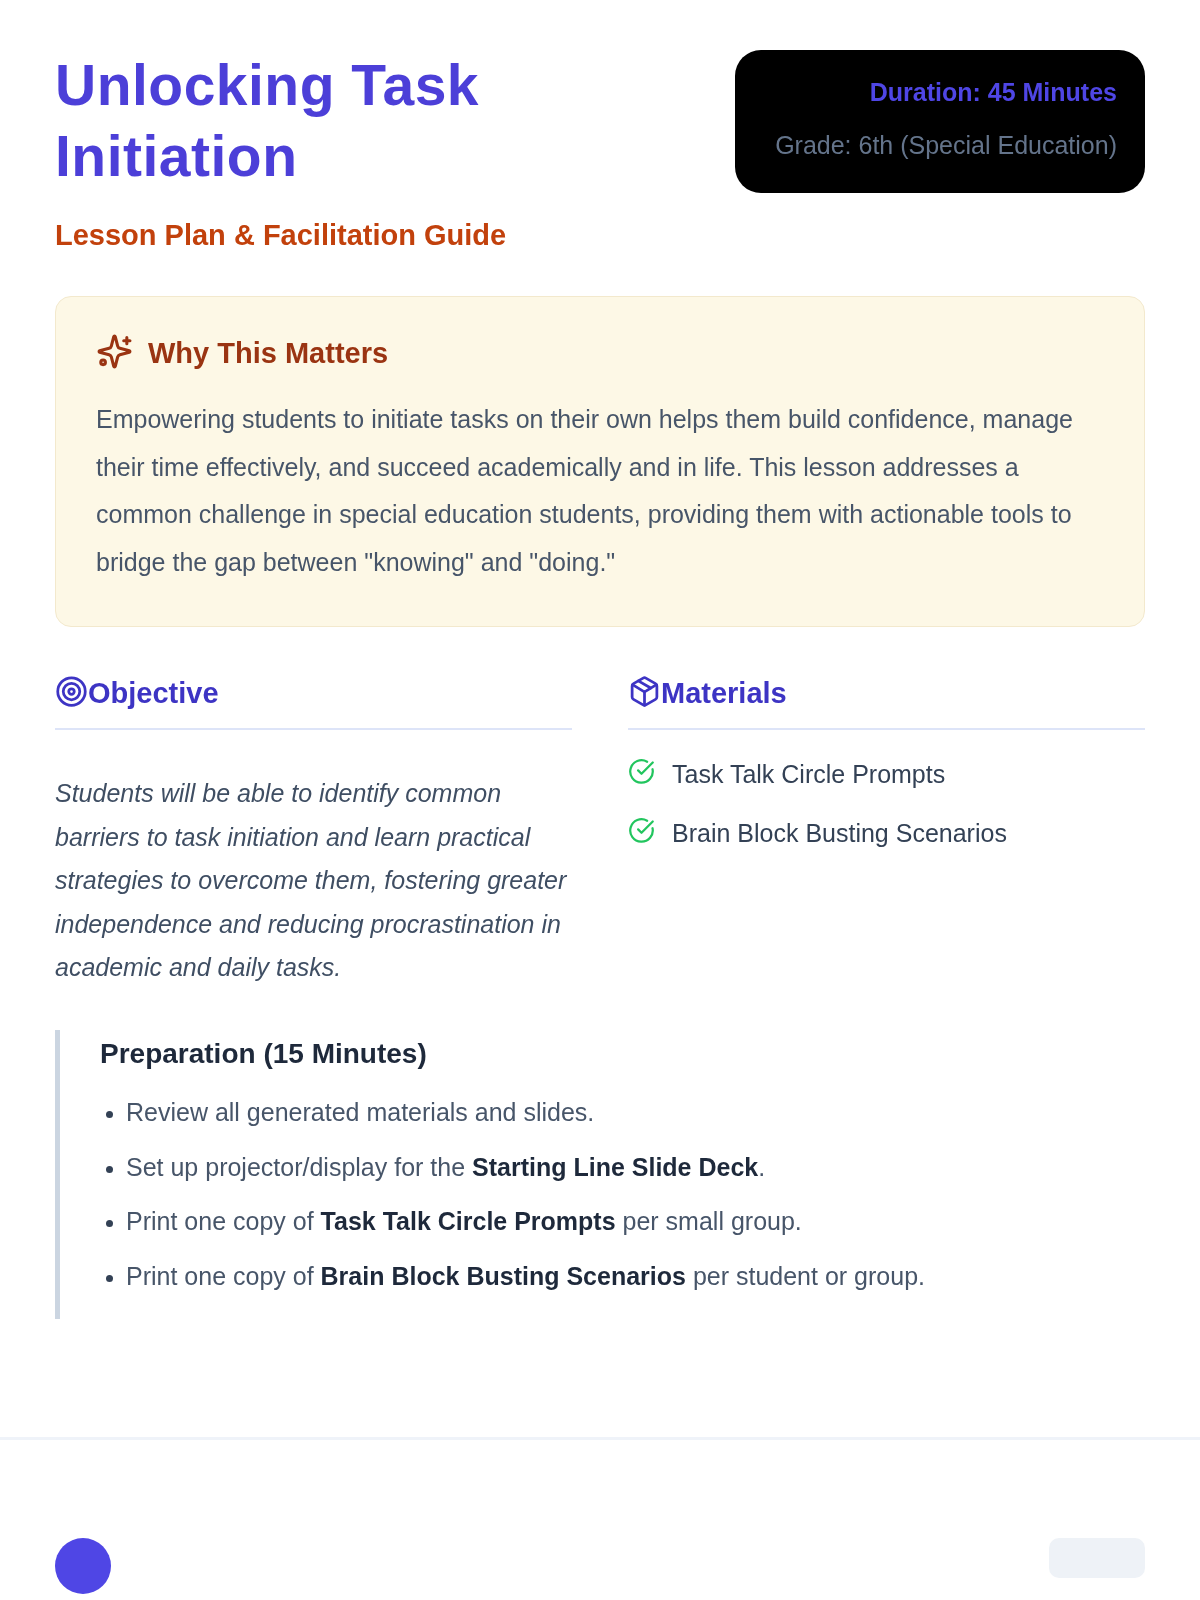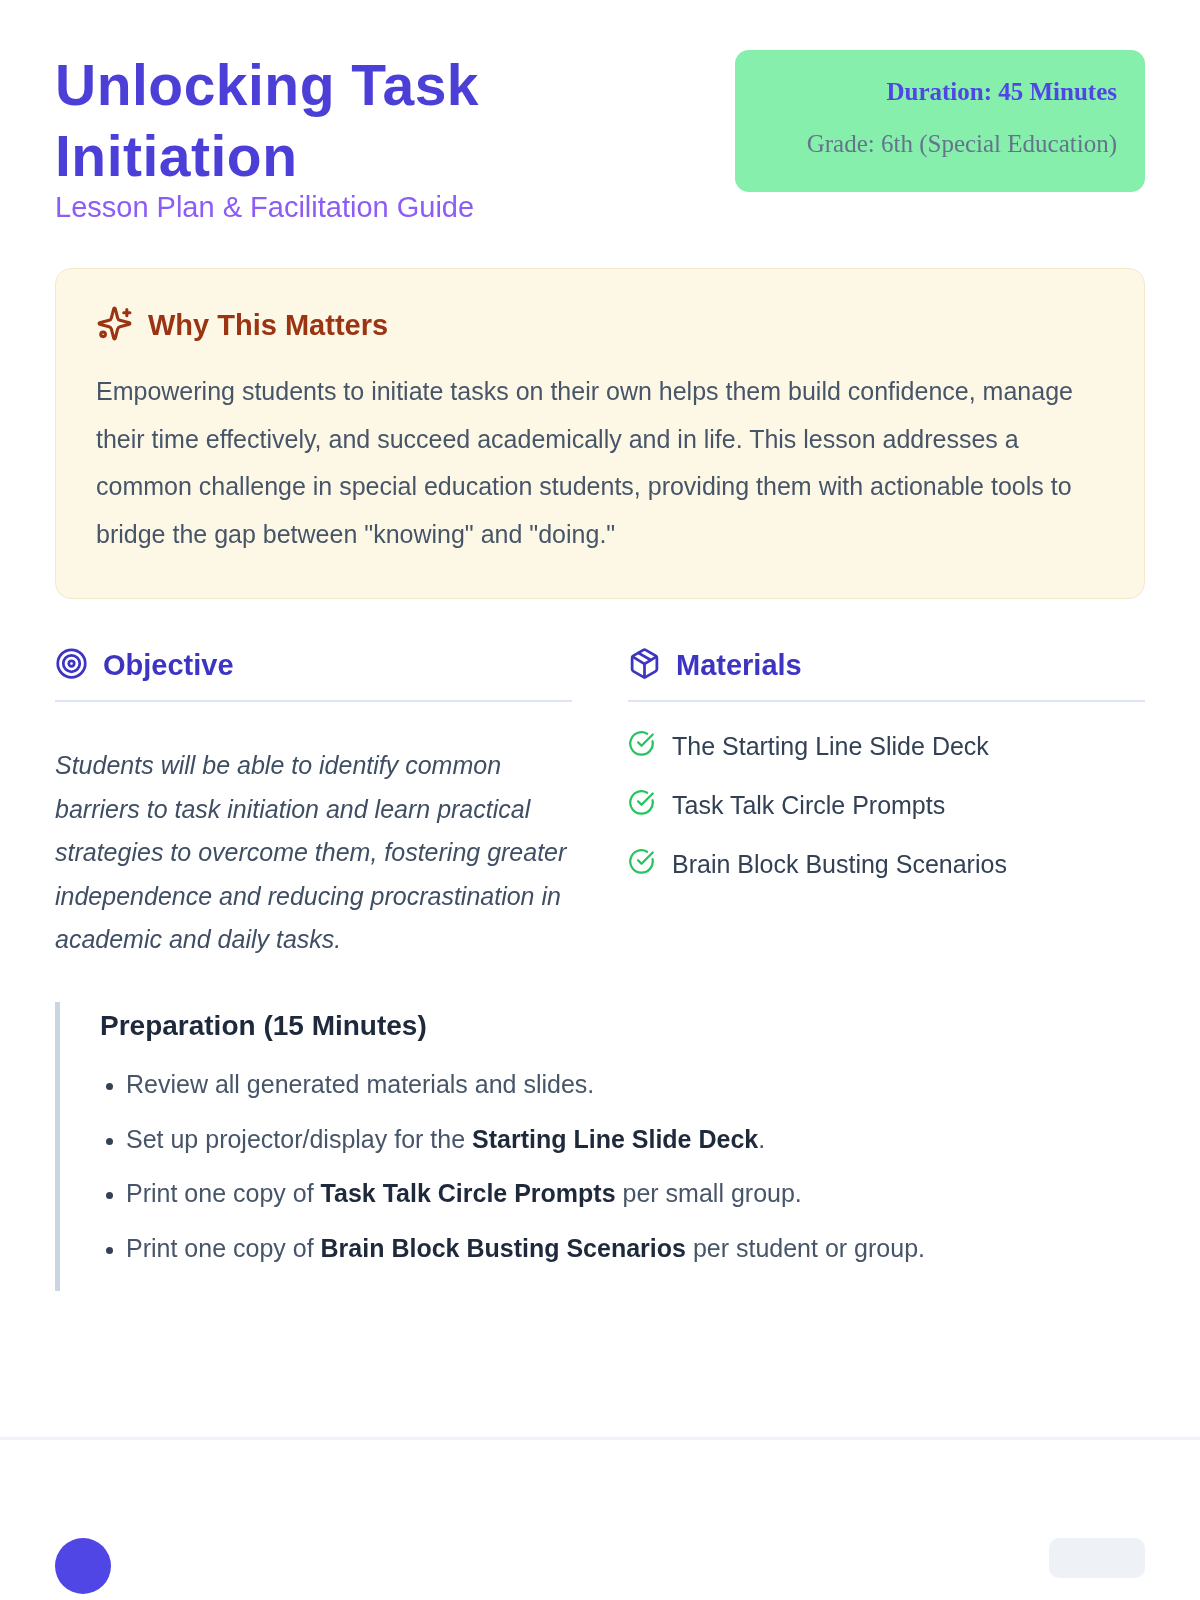--- a/index.html
+++ b/index.html
@@ -22,32 +22,32 @@
   .header-row { display: flex; justify-content: space-between; align-items: flex-start; }
   .title-block { max-width: 640px; }
   .page-title {
     font-size: 57px;
     line-height: 1.24;
     font-weight: 800;
     color: #4c3fd8;
     letter-spacing: 0.5px;
   }
   .page-subtitle {
+    margin-top: 28px;
     font-size: 29px;
-    font-weight: 400;
-    color: #8b5cf6;
+    font-weight: 700;
+    color: #c2410c;
   }
   .meta-card {
     flex: 0 0 410px;
     width: 410px;
-    background: #86efac;
-    border-radius: 14px;
+    background: #000000;
+    border-radius: 26px;
     padding: 28px 28px;
     text-align: right;
-    font-family: Liberation Serif, serif;
   }
   .meta-duration { font-size: 25px; font-weight: 700; color: #4f46e5; }
   .meta-grade { margin-top: 19px; font-size: 25px; color: #64748b; line-height: 1.55; }
 
   
   .why-box {
     margin-top: 44px;
     background: #fdf8e6;
     border: 1px solid #f3e9cd;
     border-radius: 16px;
@@ -64,21 +64,21 @@
   }
 
   
   .cols {
     margin-top: 48px;
     display: grid;
     grid-template-columns: 1fr 1fr;
     column-gap: 56px;
   }
   .section-head {
-    display: flex; align-items: center; gap: 15px;
+    display: flex; align-items: center; 
     padding-bottom: 16px;
     border-bottom: 2px solid #dde4f8;
   }
   .section-head svg { width: 33px; height: 33px; flex: 0 0 auto; }
   .section-title { font-size: 29px; font-weight: 800; color: #3d34c4; }
   .objective-body {
     margin-top: 42px;
     font-style: italic;
     font-size: 25px;
     line-height: 1.74;
@@ -198,29 +198,20 @@
         <span class="section-title">Materials</span>
       </div>
       <ul class="materials-list">
         <li>
           <span>
             <svg viewBox="0 0 24 24" fill="none" stroke="#22c55e" stroke-width="2" stroke-linecap="round" stroke-linejoin="round">
               <path d="M21.801 10A10 10 0 1 1 17 3.335"></path>
                 <path d="m9 11 3 3L22 4"></path>
             </svg>
           </span>
-          <span>The Starting Line Slide Deck</span>
-        </li>
-        <li>
-          <span>
-            <svg viewBox="0 0 24 24" fill="none" stroke="#22c55e" stroke-width="2" stroke-linecap="round" stroke-linejoin="round">
-              <path d="M21.801 10A10 10 0 1 1 17 3.335"></path>
-                <path d="m9 11 3 3L22 4"></path>
-            </svg>
-          </span>
           <span>Task Talk Circle Prompts</span>
         </li>
         <li>
           <span>
             <svg viewBox="0 0 24 24" fill="none" stroke="#22c55e" stroke-width="2" stroke-linecap="round" stroke-linejoin="round">
               <path d="M21.801 10A10 10 0 1 1 17 3.335"></path>
                 <path d="m9 11 3 3L22 4"></path>
             </svg>
           </span>
           <span>Brain Block Busting Scenarios</span>

